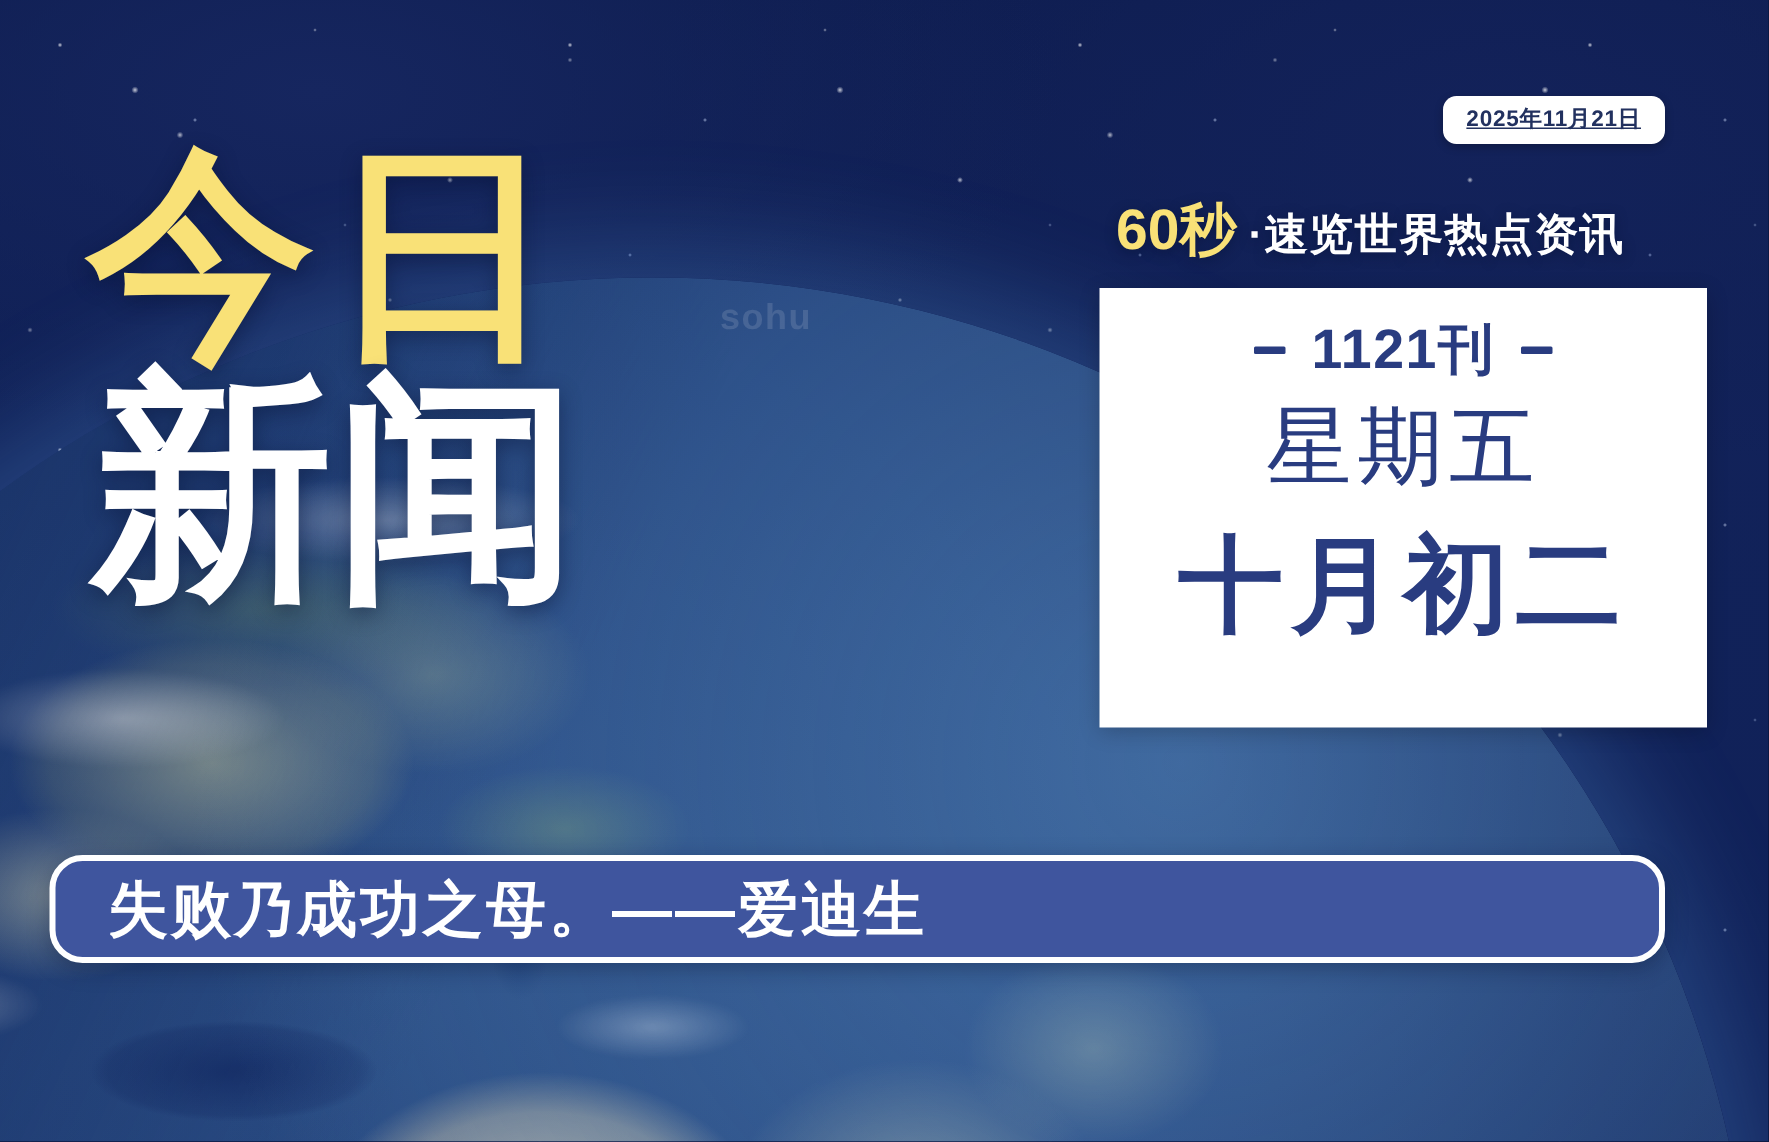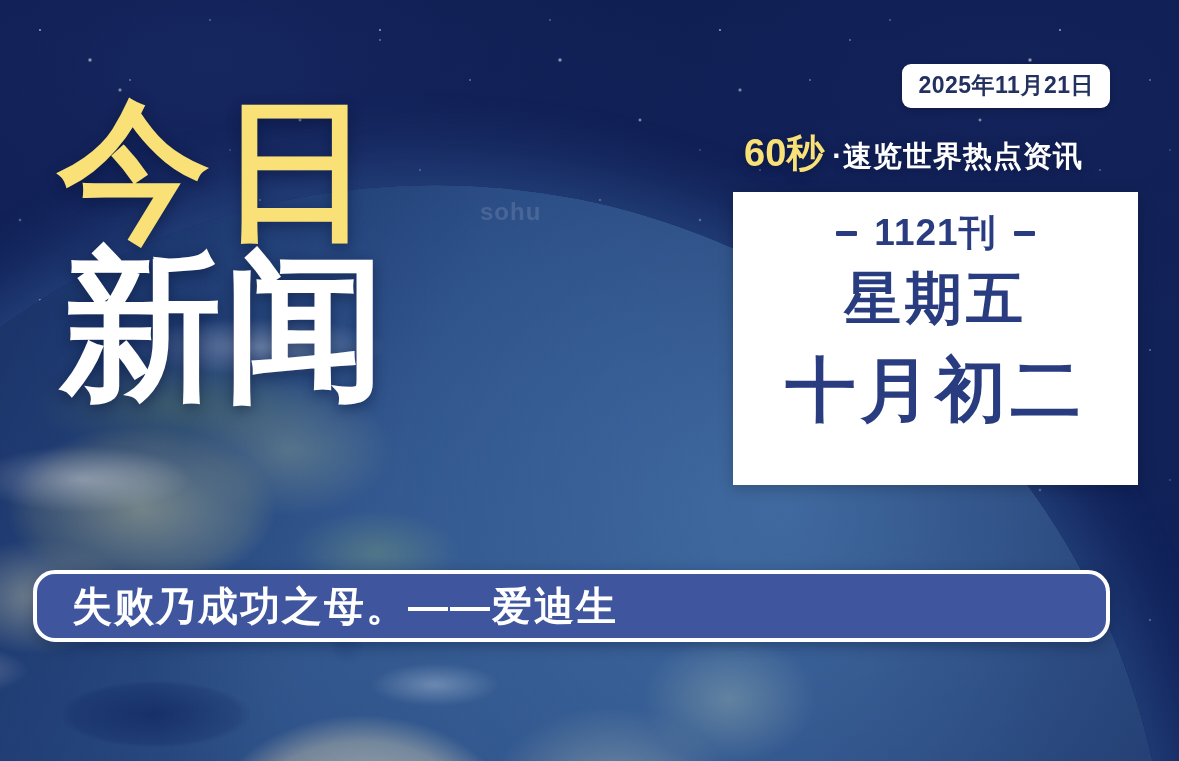--- a/index.html
+++ b/index.html
@@ -199,27 +199,28 @@
   }
 
   
   .date-badge {
     position: absolute;
     right: 69px;
     top: 64px;
     z-index: 8;
     background: #FFFFFF;
     color: #22315f;
-    font-size: 23px;
+    font-size: 15px;
     font-weight: 700;
     letter-spacing: 0.5px;
     padding: 6px 16px 7px 16px;
     border-radius: 9px;
     box-shadow: 0 2px 6px rgba(0,0,0,.25);
     white-space: nowrap;
+    text-decoration: underline;
   }
 
   
   .tagline {
     position: absolute;
     left: 744px;
     top: 128px;
     z-index: 8;
     display: flex;
     align-items: baseline;
@@ -268,21 +269,21 @@
   }
   .issue-row .dash {
     display: inline-block;
     width: 21px;
     height: 5px;
     background: #293C80;
     border-radius: 1px;
   }
   .weekday {
     color: #293C80;
-    font-weight: 700;
+    font-weight: 400;
     font-size: 57px;
     letter-spacing: 4px;
     margin-top: 12px;
     line-height: 1;
   }
   .lunar {
     color: #293C80;
     font-weight: 700;
     font-size: 70px;
     letter-spacing: 5px;

